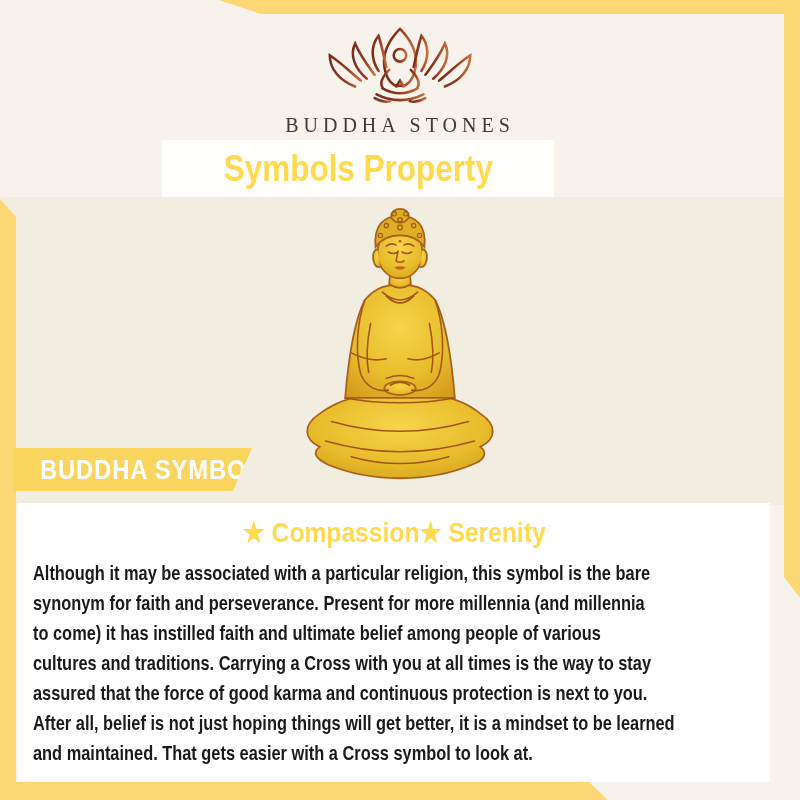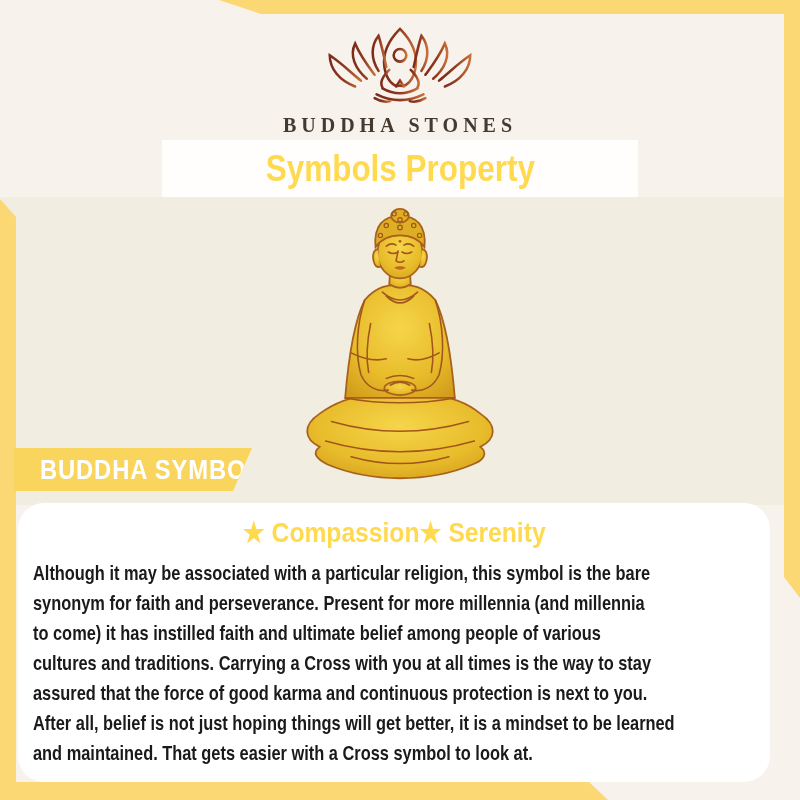--- a/index.html
+++ b/index.html
@@ -6,42 +6,42 @@
   .canvas{
     position:relative;width:800px;height:800px;overflow:hidden;
     background:#F7F2EB;font-family:"Liberation Sans",sans-serif;
   }
   .bg-mid{position:absolute;left:0;top:197px;width:800px;height:308px;background:#F1EDE1;}
   .frame{position:absolute;left:0;top:0;width:800px;height:800px;pointer-events:none;}
   .logo{position:absolute;left:0;top:26px;width:800px;text-align:center;}
   .logo svg{width:168px;height:80px;display:inline-block;}
   .brand-name{
     font-family:"Liberation Serif",serif;font-size:20px;letter-spacing:5px;
-    color:#44392F;margin-top:4px;font-weight:700;
+    color:#44392F;margin-top:4px;font-weight:400;
   }
   .title-bar{
-    position:absolute;left:162px;top:140px;width:476px;height:57px;
+    position:absolute;left:162px;top:140px;width:392px;height:57px;
     background:#FFFEFC;display:flex;align-items:center;justify-content:center;
   }
   .title-text{
     font-size:37px;font-weight:bold;color:#FFD94E;
     transform:scaleX(0.85);white-space:nowrap;
   }
   .buddha{position:absolute;left:292px;top:206px;width:216px;height:284px;}
   .banner{
     position:absolute;left:14px;top:448px;width:238px;height:43px;
     background:#F9D55E;clip-path:polygon(0 0,100% 0,92% 100%,0 100%);
     display:flex;align-items:center;padding-left:26px;box-sizing:border-box;
   }
   .banner-text{
     font-size:28px;font-weight:bold;color:#FFFFFF;letter-spacing:1px;
     transform:scaleX(0.85);transform-origin:0 50%;white-space:nowrap;
   }
   .content-box{
-    position:absolute;left:18px;top:503px;width:752px;height:279px;background:#FFFFFF;border-radius:26px;
+    position:absolute;left:18px;top:503px;width:752px;height:279px;background:#FFFFFF;
   }
   .props-line{
     text-align:center;margin-top:13px;font-size:28px;font-weight:bold;color:#FFD94E;
   }
   .props-line span{display:inline-block;transform:scaleX(0.88);white-space:nowrap;}
   .para{margin:9px 4px 0 15px;}
   .para-line{
     font-size:21px;font-weight:bold;color:#1A1A1A;line-height:30px;
     white-space:nowrap;transform:scaleX(0.78);transform-origin:0 50%;
   }

